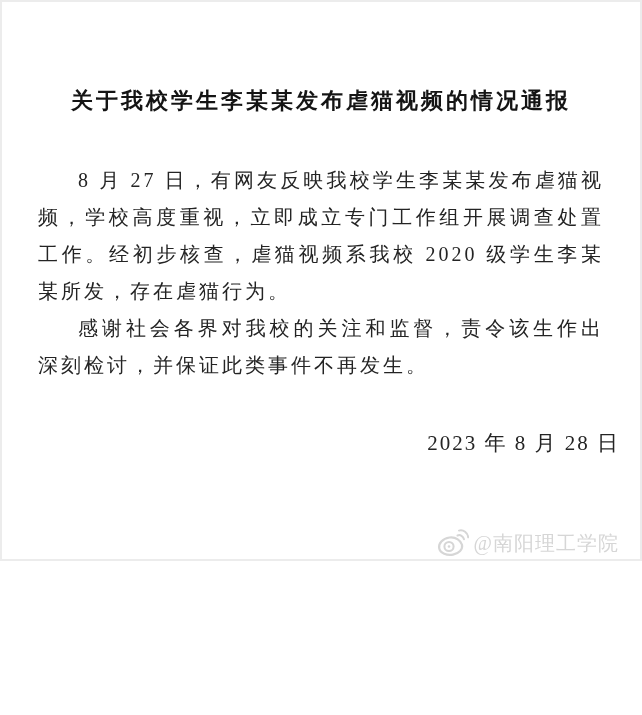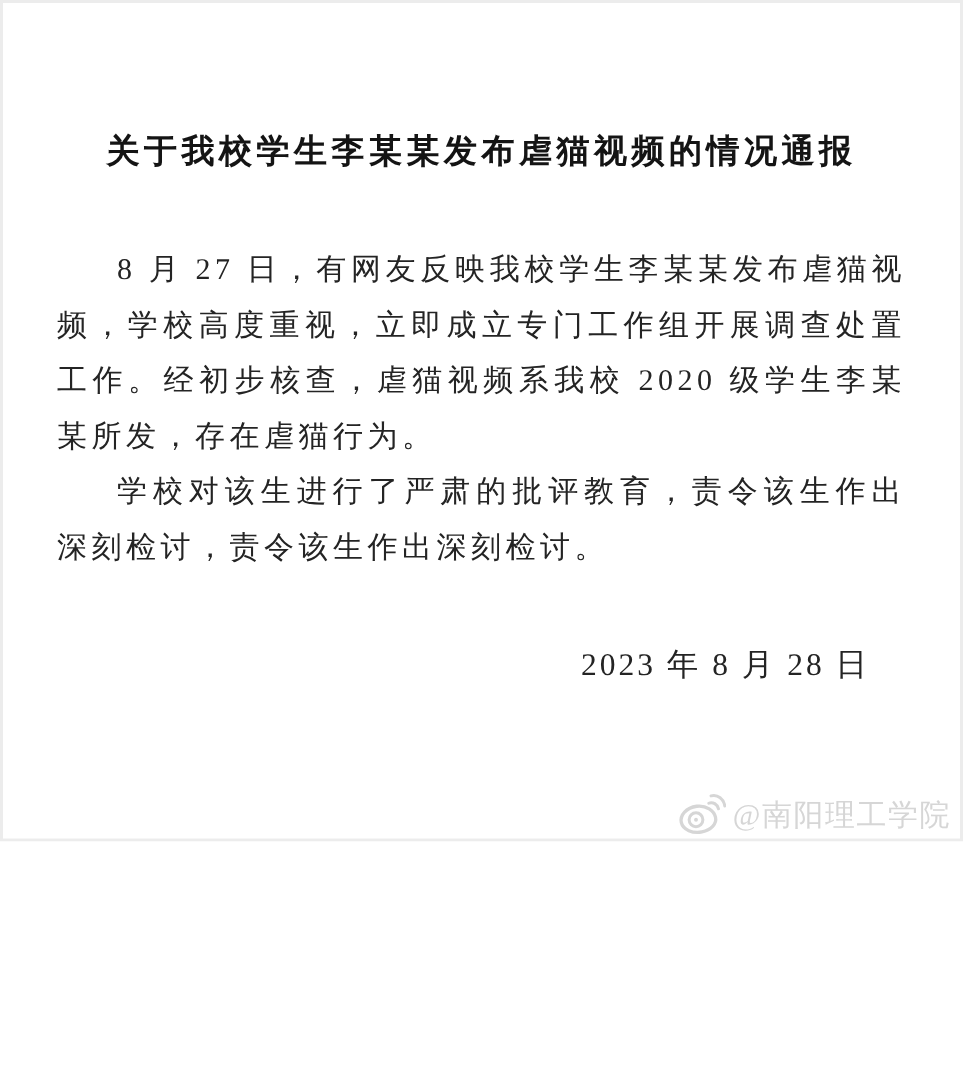--- a/index.html
+++ b/index.html
@@ -38,45 +38,45 @@
   }
   .signature-block {
     margin-top: 40px;
     text-align: right;
     font-size: 21px;
     line-height: 38px;
     letter-spacing: 2px;
     color: #242424;
   }
   .signature-line { padding-right: 76px; }
-  .date-line { padding-right: 60px; margin-top: 20px; }
+  .date-line { padding-right: 20px; margin-top: 20px; }
   .watermark {
     position: absolute;
-    right: 6px;
+    right: 21px;
     bottom: 2px;
     display: flex;
     align-items: center;
     gap: 5px;
     color: #d6d6d6;
     font-size: 20px;
     letter-spacing: 1px;
     user-select: none;
   }
   .weibo-icon { display: inline-block; width: 33px; height: 28px; }
 </style>
 </head>
 <body>
 
 <div class="page">
 
   <h1 class="notice-title">关于我校学生李某某发布虐猫视频的情况通报</h1>
 
   <div class="notice-body">
     <p>8 月 27 日，有网友反映我校学生李某某发布虐猫视频，学校高度重视，立即成立专门工作组开展调查处置工作。经初步核查，虐猫视频系我校 2020 级学生李某某所发，存在虐猫行为。</p>
-    <p>学校对该生进行了严肃的批评教育，责令该生作出深刻检讨，责令该生作出深刻检讨。</p>
+    <p>感谢社会各界对我校的关注和监督，责令该生作出深刻检讨，并保证此类事件不再发生。</p>
   </div>
 
   <div class="signature-block">
     <div class="date-line">2023 年 8 月 28 日</div>
   </div>
 
   <div class="watermark">
     <span class="weibo-icon">
       <svg width="33" height="28" viewBox="0 0 33 28" fill="none" xmlns="http://www.w3.org/2000/svg">
         <path d="M13.5 8.5 C6.5 9.5 2.2 14.5 3.2 19.3 C4.2 24.3 11 26.8 17 25.6 C23 24.4 27 20.4 26 15.8 C25.1 11.8 19.8 7.6 13.5 8.5 Z" stroke="#d6d6d6" stroke-width="2.2"></path>

